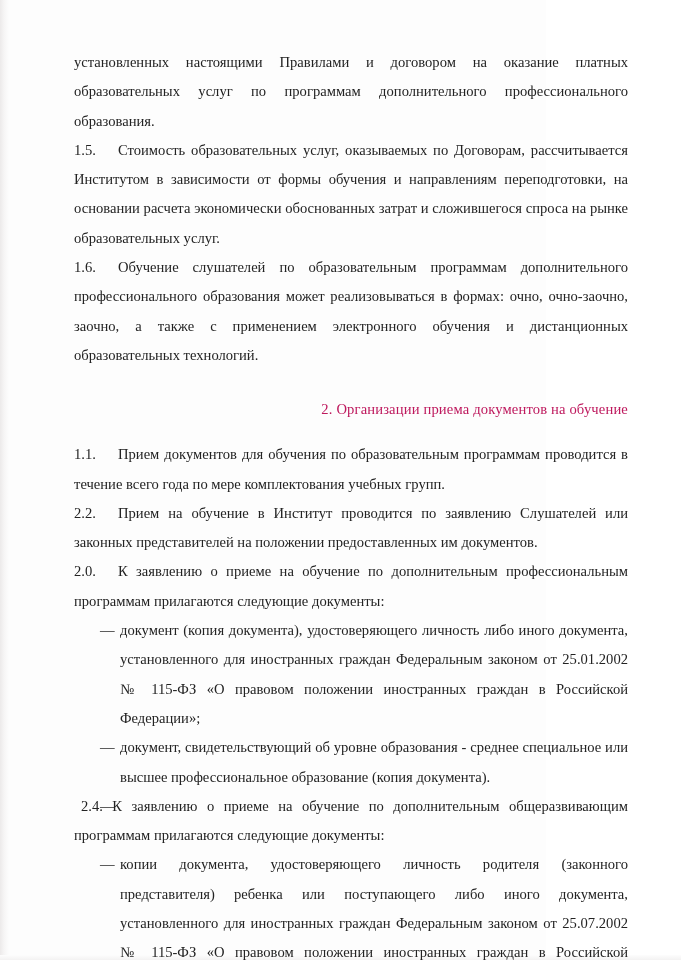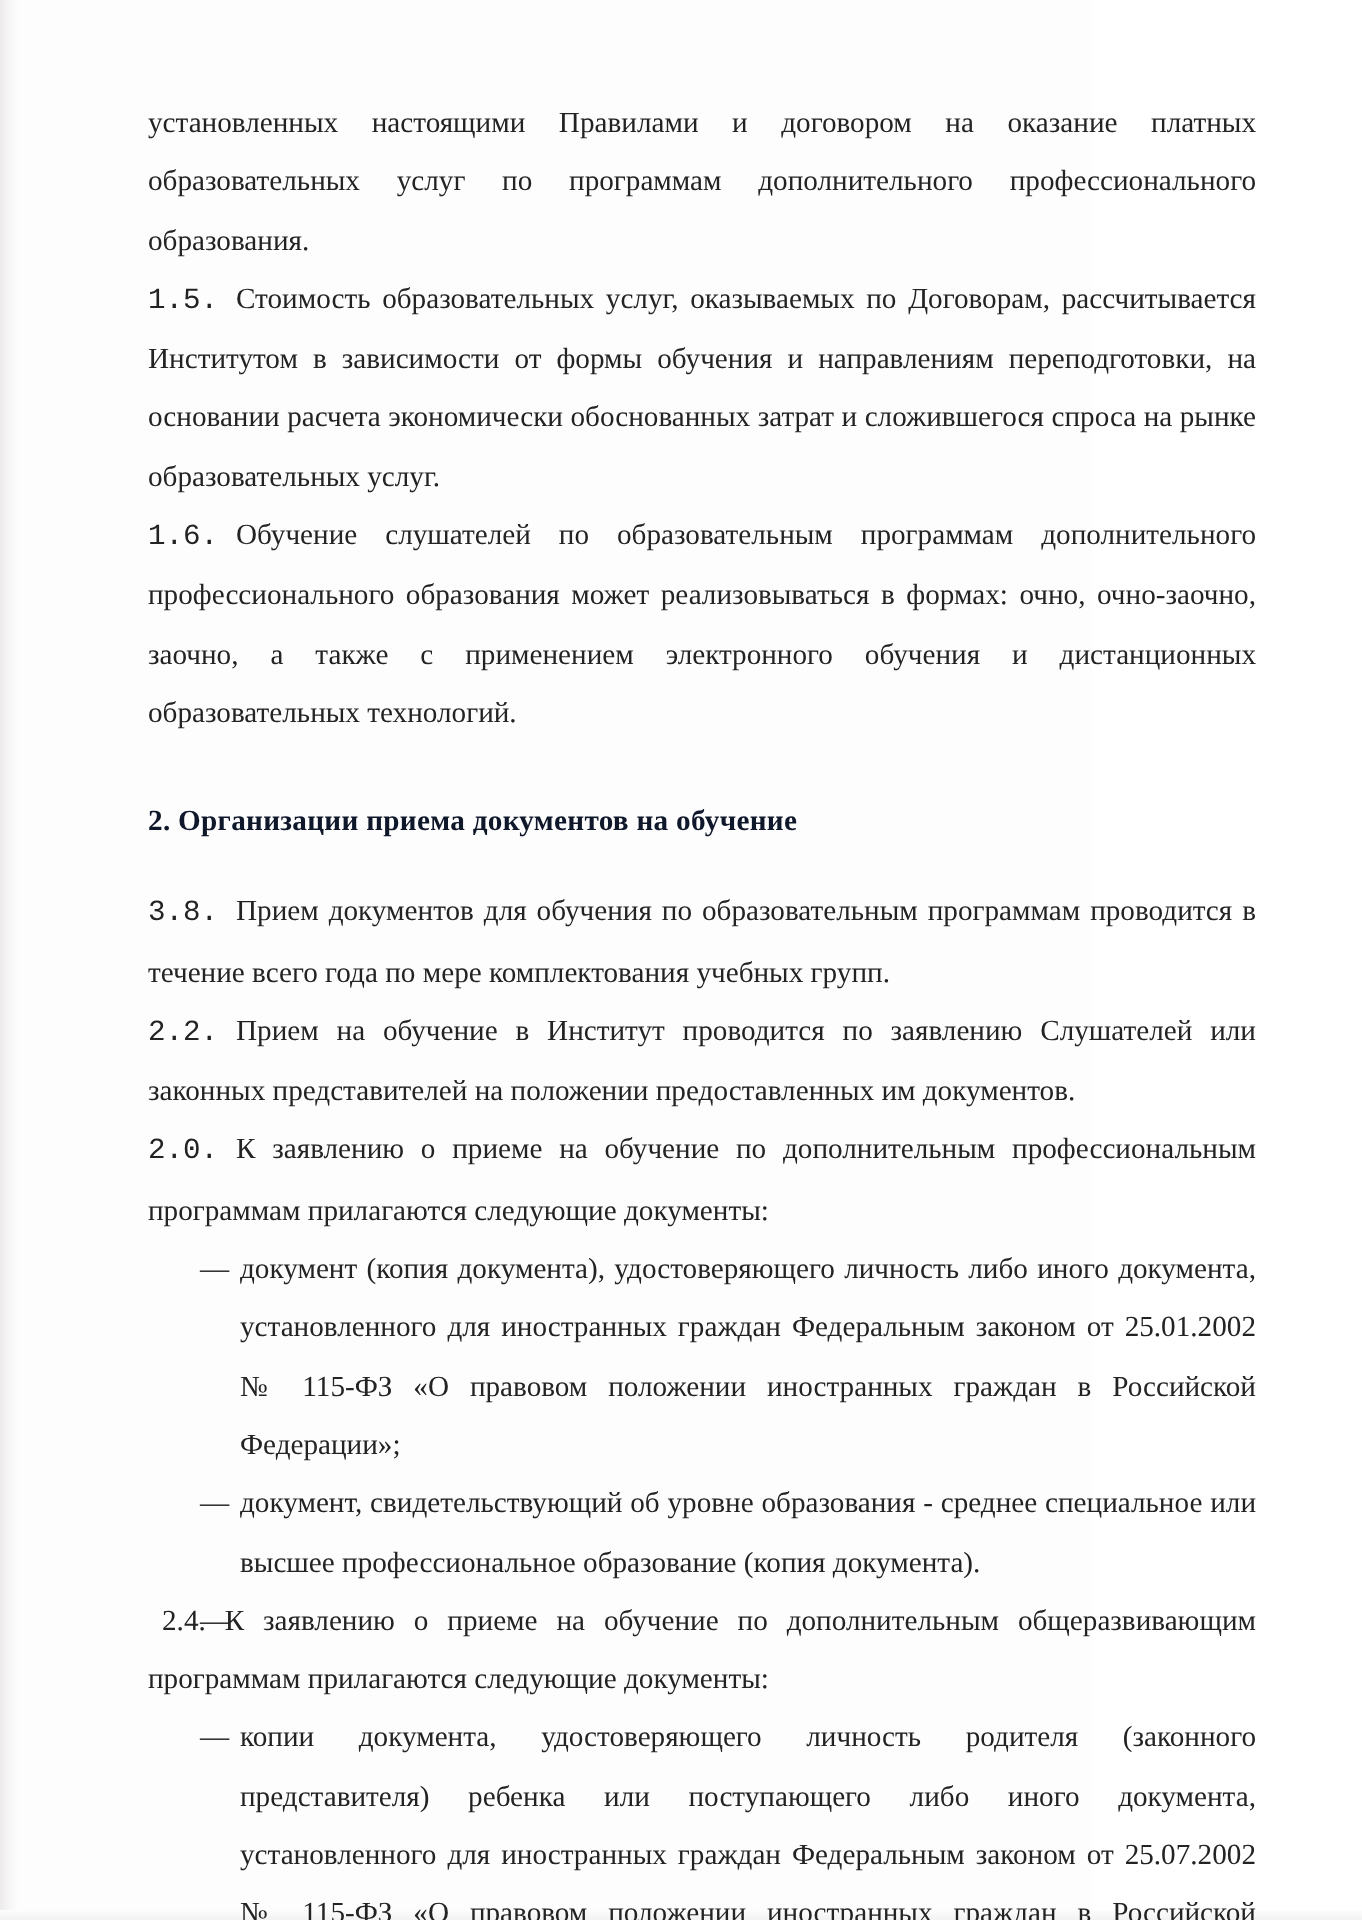--- a/index.html
+++ b/index.html
@@ -64,35 +64,34 @@
 
   
   .numbered {
     position: relative;
     padding-left: 0;
   }
   .numbered .num {
     display: inline-block;
     width: 44px;
     color: #232323;
-    font-family: Liberation Mono, monospace;
   }
 
   
   .plain {
     margin: 0;
   }
 
   
   .section-heading {
     font-size: 14.6px;
-    font-weight: bold;
-    text-align: left;
+    font-weight: normal;
+    text-align: right;
     margin: 0;
-    color: #0f172a;
+    color: #be185d;
     letter-spacing: 0.15px;
   }
 
   
   .dash-list {
     list-style: none;
     margin: 0;
     padding: 0;
   }
   .dash-item {
@@ -145,21 +144,21 @@
       <span class="num">1.6.</span><span>Обучение слушателей по образовательным программам дополнительного профессионального образования может реализовываться в формах: очно, очно-заочно, заочно, а также с применением электронного обучения и дистанционных образовательных технологий.</span>
     </p>
 
     <div class="spacer-lg"></div>
 
     <h2 class="section-heading">2. Организации приема документов на обучение</h2>
 
     <div class="spacer-md"></div>
 
     <p class="para numbered">
-      <span class="num">3.8.</span><span>Прием документов для обучения по образовательным программам проводится в течение всего года по мере комплектования учебных групп.</span>
+      <span class="num">1.1.</span><span>Прием документов для обучения по образовательным программам проводится в течение всего года по мере комплектования учебных групп.</span>
     </p>
 
     <p class="para numbered">
       <span class="num">2.2.</span><span>Прием на обучение в Институт проводится по заявлению Слушателей или законных представителей на положении предоставленных им документов.</span>
     </p>
 
     <p class="para numbered">
       <span class="num">2.0.</span><span>К заявлению о приеме на обучение по дополнительным профессиональным программам прилагаются следующие документы:</span>
     </p>
 

